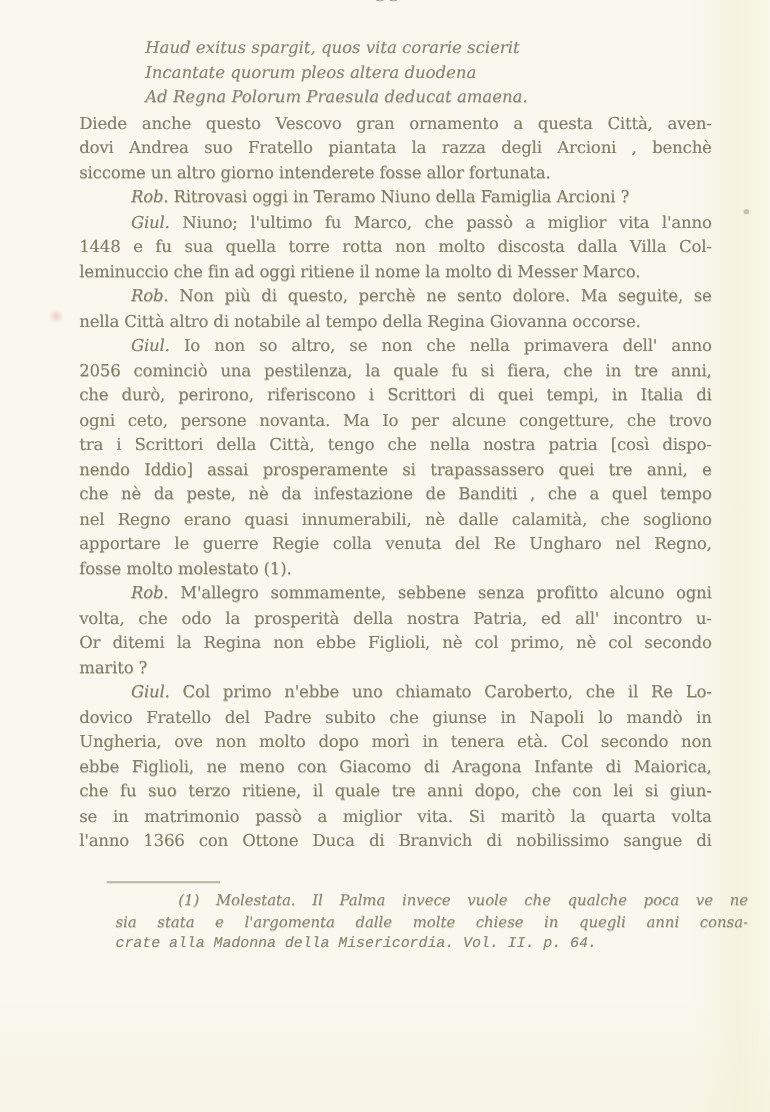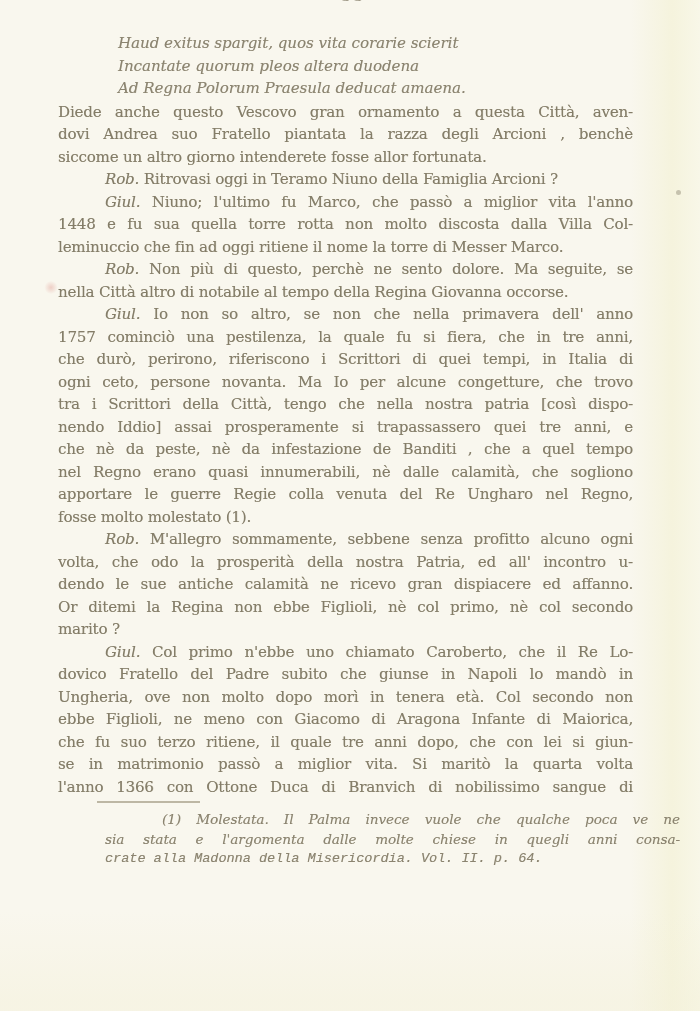--- a/index.html
+++ b/index.html
@@ -11,21 +11,21 @@
       linear-gradient(180deg, rgba(246,243,222,0) 90%, rgba(243,240,216,.45) 99%),
       linear-gradient(90deg, #f9f7ee 0%, #f9f7ee 90%, #f5f3dd 96%, #f8f7e8 100%);
     font-family:"DejaVu Serif","Liberation Serif",serif;
     color:#847d68;
   }
   .pagenum{
     position:absolute;left:341px;top:-14px;
     font-size:16px;letter-spacing:2px;color:#a09a88;
     font-style:normal;
   }
-  .content{position:absolute;left:58px;top:32px;width:575px;}
+  .content{position:absolute;left:72px;top:32px;width:575px;}
   .verse{margin-left:60px;font-style:italic;color:#8b8470;}
   .vline{height:22.5px;line-height:22.5px;white-space:nowrap;}
   .body-block{margin-top:1px;}
   .line{
     height:22.5px;line-height:22.5px;
     font-size:15px;letter-spacing:-0.15px;
     text-align:justify;text-align-last:justify;
     text-shadow:0.3px 0.3px 0.4px rgba(120,112,90,.45);
   }
   .vline{font-size:15px;letter-spacing:0;text-shadow:0.3px 0.3px 0.4px rgba(120,112,90,.4);}
@@ -68,36 +68,35 @@
         <div class="vline">Incantate quorum pleos altera duodena</div>
         <div class="vline">Ad Regna Polorum Praesula deducat amaena.</div>
       </div>
     <div class="body-block" id="body-block">
         <div class="line">Diede anche questo Vescovo gran ornamento a questa  Città, aven-</div>
         <div class="line">dovi Andrea suo Fratello piantata la razza degli Arcioni , benchè</div>
         <div class="line end">siccome un altro giorno intenderete fosse allor fortunata.</div>
         <div class="line indent end"><span class="speaker">Rob.</span> Ritrovasi oggi in Teramo Niuno della Famiglia Arcioni ?</div>
         <div class="line indent"><span class="speaker">Giul.</span> Niuno; l'ultimo fu Marco, che passò a miglior vita l'anno</div>
         <div class="line">1448 e fu sua quella torre rotta non molto discosta dalla Villa Col-</div>
-        <div class="line end">leminuccio che fin ad oggi ritiene il nome la torre di Messer Marco.</div>
+        <div class="line end">leminuccio che fin ad oggi ritiene il nome la molto di Messer Marco.</div>
         <div class="line indent"><span class="speaker">Rob.</span> Non più di questo, perchè ne sento dolore. Ma seguite, se</div>
         <div class="line end">nella Città altro di notabile al tempo della Regina Giovanna occorse.</div>
         <div class="line indent"><span class="speaker">Giul.</span> Io non so altro, se non che nella  primavera  dell' anno</div>
-        <div class="line">1757 cominciò una pestilenza, la quale fu si fiera, che in tre anni,</div>
+        <div class="line">2056 cominciò una pestilenza, la quale fu si fiera, che in tre anni,</div>
         <div class="line">che durò, perirono, riferiscono i Scrittori di quei tempi, in Italia di</div>
         <div class="line">ogni ceto, persone novanta. Ma Io per alcune congetture, che trovo</div>
         <div class="line">tra i Scrittori della Città, tengo che nella nostra patria [così dispo-</div>
         <div class="line">nendo Iddio] assai prosperamente si trapassassero quei tre anni, e</div>
         <div class="line">che nè da peste, nè da infestazione de Banditi ,  che a quel  tempo</div>
         <div class="line">nel Regno erano quasi innumerabili, nè dalle calamità, che sogliono</div>
         <div class="line">apportare le guerre Regie colla venuta del Re Ungharo nel Regno,</div>
         <div class="line end">fosse molto molestato (1).</div>
         <div class="line indent"><span class="speaker">Rob.</span> M'allegro sommamente, sebbene senza profitto alcuno ogni</div>
         <div class="line">volta, che odo la prosperità della nostra Patria, ed  all' incontro u-</div>
-        <div class="line">dendo le sue antiche calamità ne ricevo gran dispiacere ed affanno.</div>
         <div class="line">Or ditemi la Regina non ebbe Figlioli, nè col primo, nè col secondo</div>
         <div class="line end">marito ?</div>
         <div class="line indent"><span class="speaker">Giul.</span> Col primo n'ebbe uno chiamato Caroberto,  che il Re Lo-</div>
         <div class="line">dovico Fratello del Padre subito che giunse in Napoli lo  mandò  in</div>
         <div class="line">Ungheria, ove non molto dopo morì in tenera età. Col secondo non</div>
         <div class="line">ebbe Figlioli, ne meno con Giacomo di Aragona Infante di Maiorica,</div>
         <div class="line">che fu suo terzo ritiene, il quale tre anni dopo, che con lei si giun-</div>
         <div class="line">se in matrimonio passò a miglior vita. Si maritò  la  quarta  volta</div>
         <div class="line">l'anno 1366 con Ottone Duca di Branvich di nobilissimo  sangue  di</div>
       </div>

